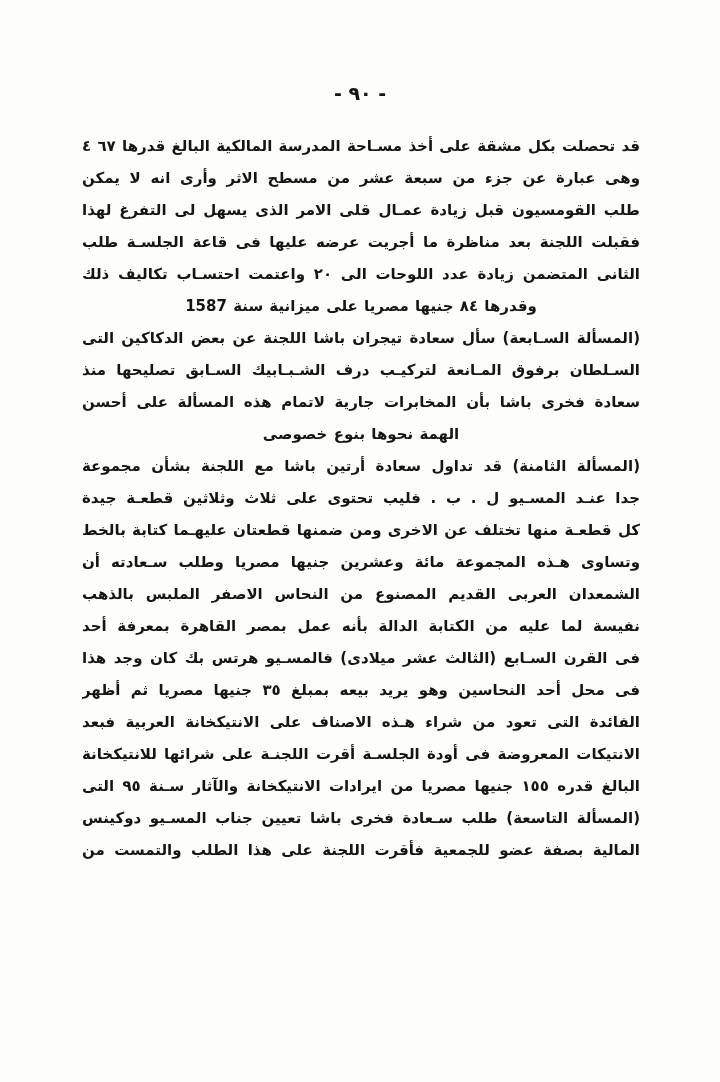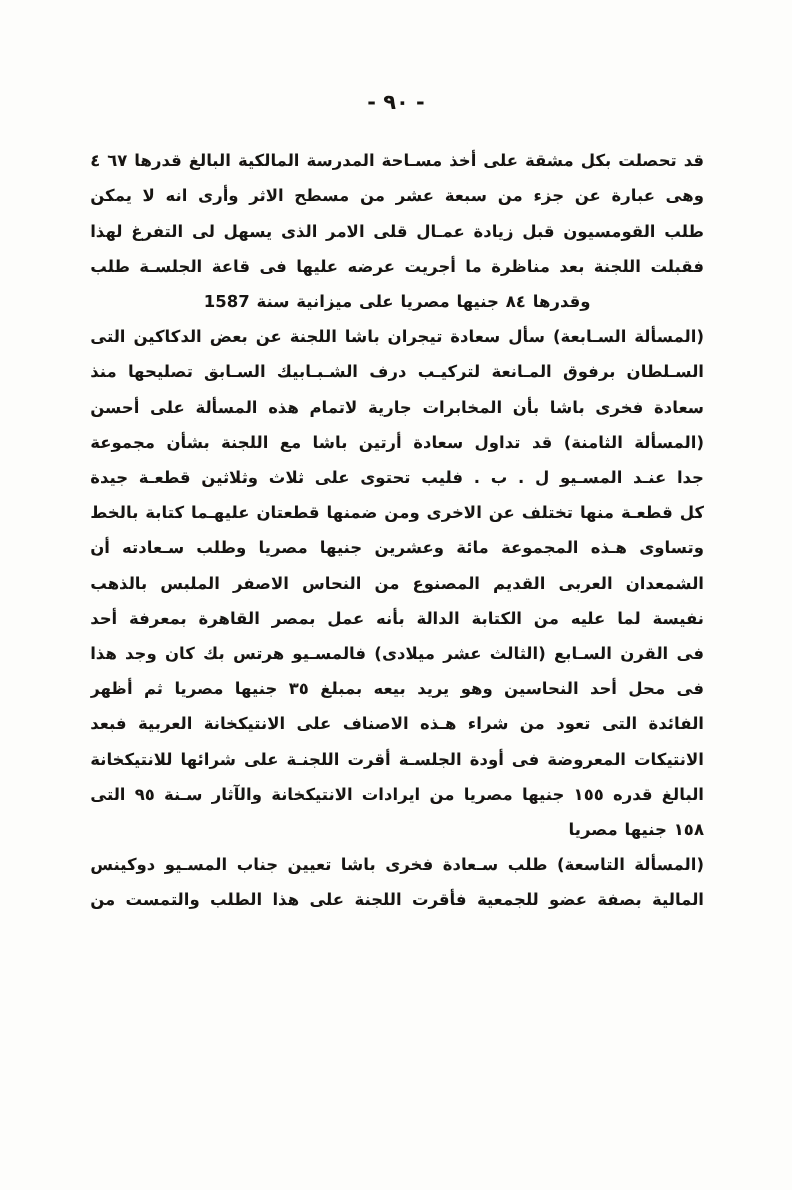--- a/index.html
+++ b/index.html
@@ -62,33 +62,34 @@
 
 <div class="page">
 
   <div class="pagenum">- ٩٠ -</div>
 
   <div class="textblock">
     <div class="line justify">قد تحصلت بكل مشقة على أخذ مسـاحة المدرسة المالكية البالغ قدرها ٦٧ ٤ متر</div>
     <div class="line justify">وهى عبارة عن جزء من سبعة عشر من مسطح الاثر وأرى انه لا يمكن القيام بنجاز</div>
     <div class="line justify">طلب القومسيون قبل زيادة عمـال قلى الامر الذى يسهل لى التفرغ لهذا العمل</div>
     <div class="line justify">فقبلت اللجنة بعد مناظرة ما أجريت عرضه عليها فى قاعة الجلسـة طلب القومسـيون</div>
+    <div class="line justify">الثانى المتضمن زيادة عدد اللوحات الى ٢٠ واعتمت احتسـاب تكاليف ذلك</div>
     <div class="line center">وقدرها ٨٤ جنيها مصريا على ميزانية سنة 1587</div>
     <div class="line justify">(المسألة السـابعة) سأل سعادة تيجران باشا اللجنة عن بعض الدكاكين التى بجوانب جامع</div>
     <div class="line justify">السـلطان برفوق المـانعة لتركيـب درف الشـبـابيك السـابق تصليحها منذ سنين فاجاب</div>
     <div class="line justify">سعادة فخرى باشا بأن المخابرات جارية لاتمام هذه المسألة على أحسن حال ووعد بتوجيه</div>
+    <div class="line center">الهمة نحوها بنوع خصوصى</div>
     <div class="line justify">(المسألة الثامنة) قد تداول سعادة أرتين باشا مع اللجنة بشأن مجموعة زجاج عربية مهمة</div>
     <div class="line justify">جدا عنـد المسـيو ل . ب . فليب تحتوى على ثلاث وثلاثين قطعـة جيدة الحالة</div>
     <div class="line justify">كل قطعـة منها تختلف عن الاخرى ومن ضمنها قطعتان عليهـما كتابة بالخط الكوفى</div>
     <div class="line justify">وتساوى هـذه المجموعة مائة وعشرين جنيها مصريا وطلب سـعادته أن يشترى أيضا</div>
     <div class="line justify">الشمعدان العربى القديم المصنوع من النحاس الاصفر الملبس بالذهب والفضه لانه ذو قيمة</div>
     <div class="line justify">نفيسة لما عليه من الكتابة الدالة بأنه عمل بمصر القاهرة بمعرفة أحد صانعى الموصل وذلك</div>
     <div class="line justify">فى القرن السـابع (الثالث عشر ميلادى) فالمسـيو هرتس بك كان وجد هذا الشمعدان</div>
     <div class="line justify">فى محل أحد النحاسين وهو يريد بيعه بمبلغ ٣٥ جنيها مصريا ثم أظهر سعادة أرتين باشا</div>
     <div class="line justify">الفائدة التى تعود من شراء هـذه الاصناف على الانتيكخانة العربية فبعد معاينة هذه</div>
     <div class="line justify">الانتيكات المعروضة فى أودة الجلسـة أقرت اللجنـة على شرائها للانتيكخانة وحسبان ثمنها</div>
     <div class="line justify">البالغ قدره ١٥٥ جنيها مصريا من ايرادات الانتيكخانة والآثار سـنة ٩٥ التى بلغت</div>
-    <div class="line right">١٥٨ جنيها مصريا</div>
     <div class="line justify">(المسألة التاسعة) طلب سـعادة فخرى باشا تعيين جناب المسـيو دوكينس وكيل نظارة</div>
     <div class="line justify">المالية بصفة عضو للجمعية فأقرت اللجنة على هذا الطلب والتمست من سعادة رئيسها أن</div>
   </div>
 
 </div>
 
 </body></html>

